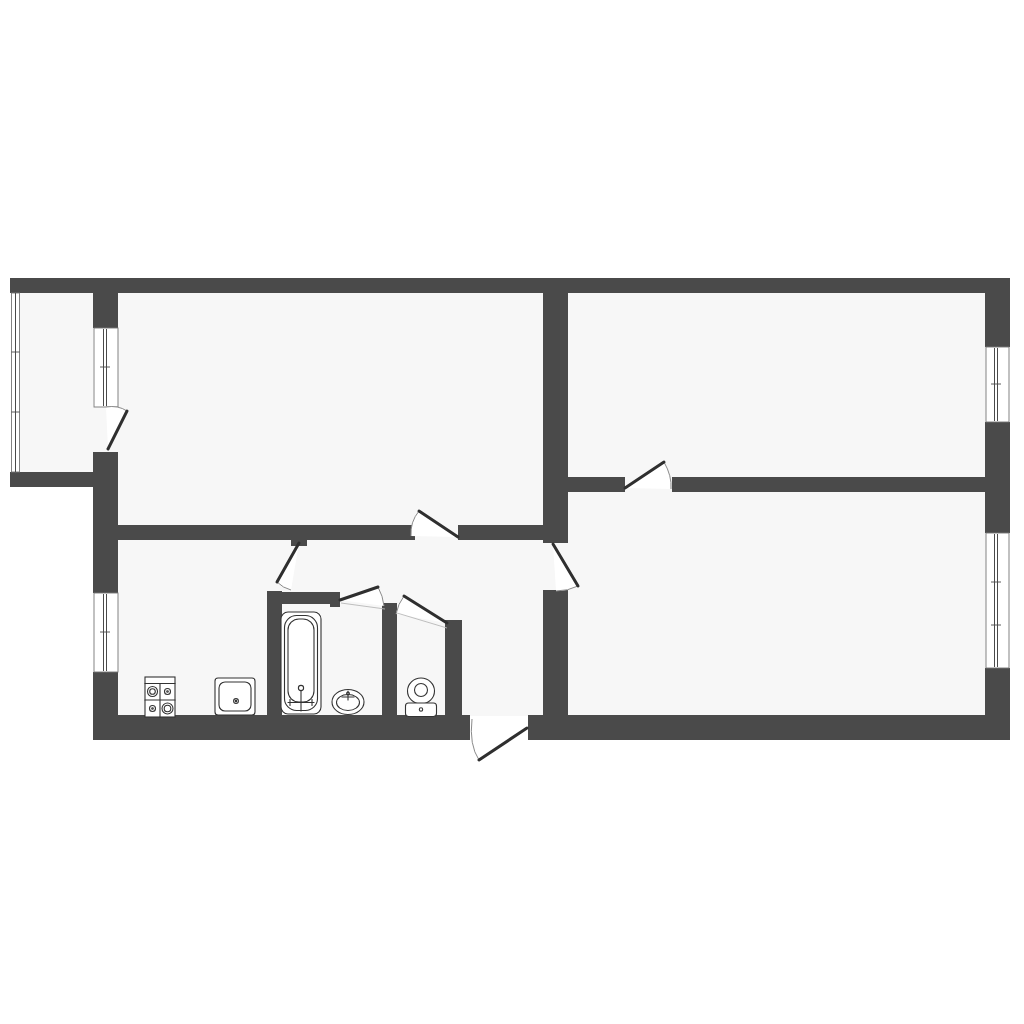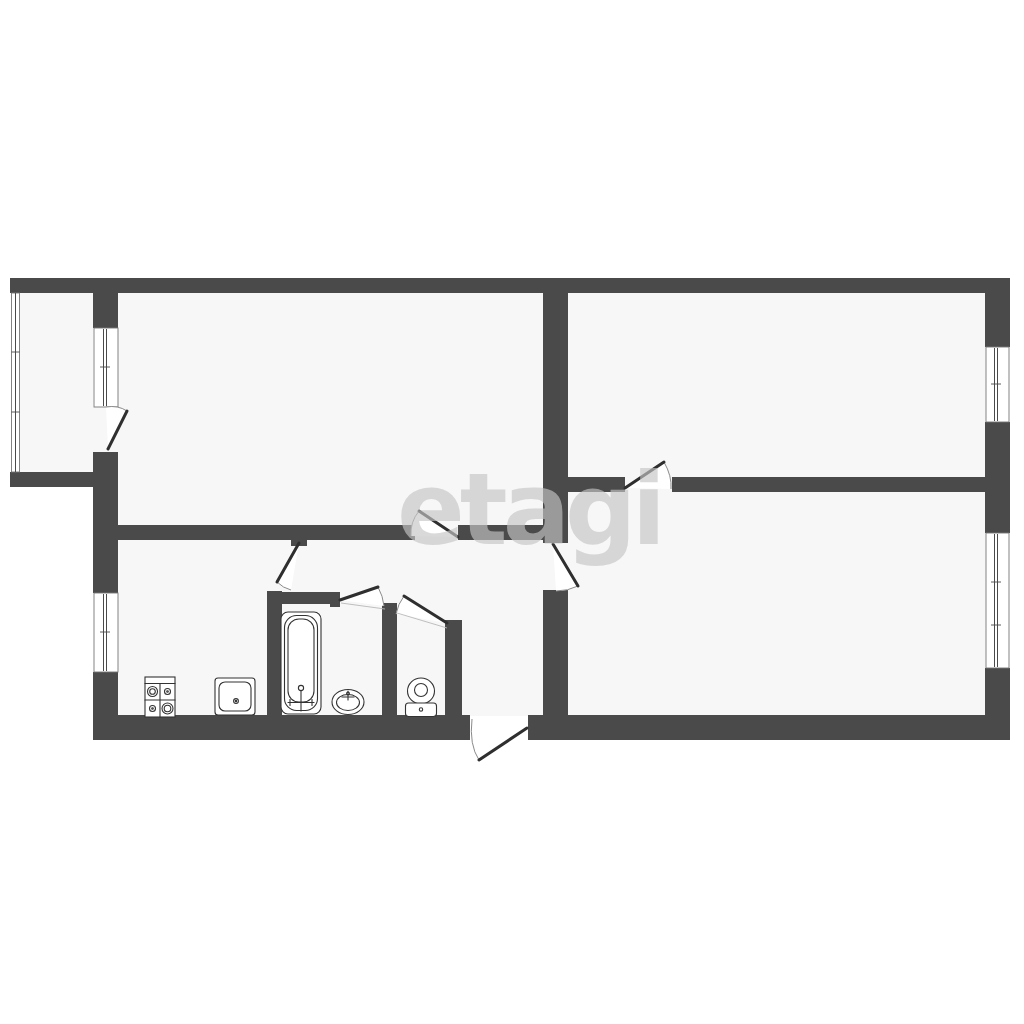--- a/index.html
+++ b/index.html
@@ -180,14 +180,13 @@
   </g>
 
   <g>
     <ellipse class="fx" cx="421" cy="691" rx="13.5" ry="13"></ellipse>
     <circle class="fxl" cx="421" cy="690" r="6.5"></circle>
     <rect class="fx" x="405.5" y="703" width="31" height="13.5" rx="3"></rect>
     <circle class="fxl" cx="421" cy="709.5" r="1.7"></circle>
   </g>
 </svg>
 
-<div id="watermark">etagi</div>
 </div>
 
 </body></html>

